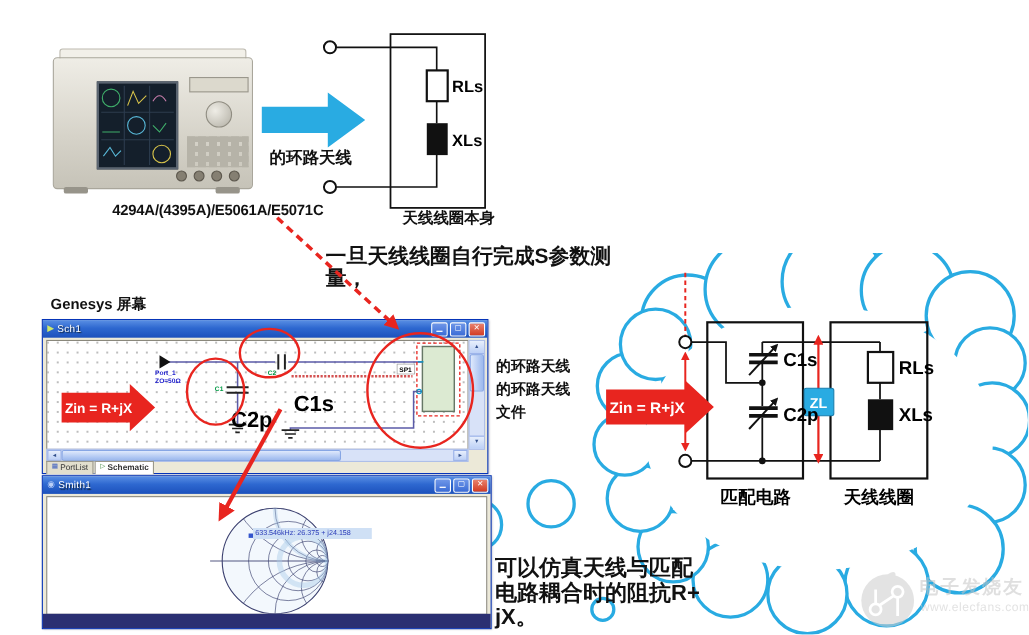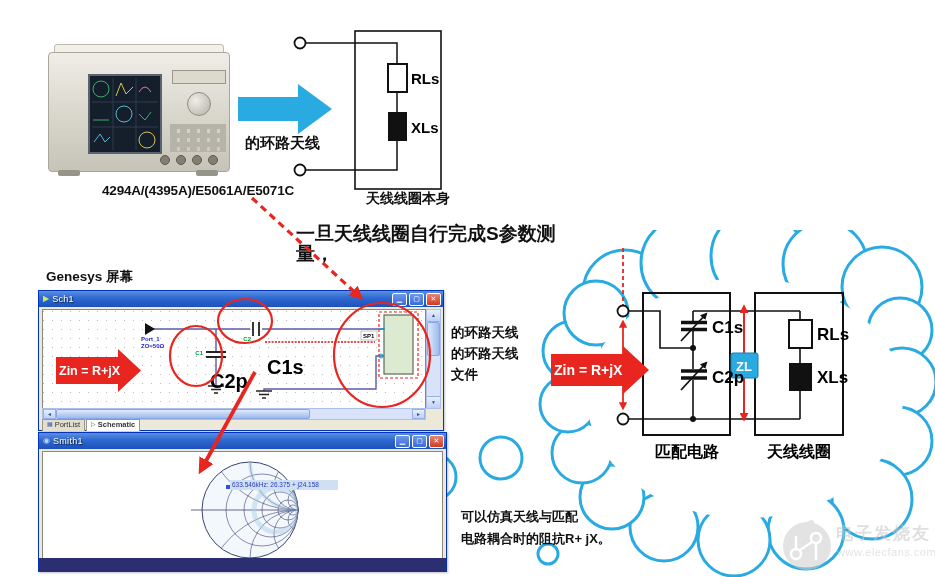--- a/index.html
+++ b/index.html
@@ -21,21 +21,21 @@
   .inst .conn{position:absolute;border-radius:50%;width:8px;height:8px;background:#857f72;border:1px solid #5d584e;top:113px;}
   .inst .foot{position:absolute;top:128px;width:22px;height:6px;background:#97948a;border-radius:2px;}
   .inst-caption{left:44px;top:183px;width:250px;font-size:13.5px;font-weight:700;letter-spacing:-0.2px;text-align:right;}
 
   
   .measure-label{left:245px;top:134px;font-size:15px;font-weight:700;}
   .antenna-caption{left:350px;top:190px;width:100px;text-align:right;font-size:14px;font-weight:700;}
   .import-note{left:296px;top:224px;width:262px;text-align:left;font-size:19px;font-weight:700;line-height:19.5px;}
   .genesys-label{left:46px;top:268px;font-size:13.5px;font-weight:700;}
   .loop-note{left:451px;top:322px;width:110px;font-size:13.5px;font-weight:700;line-height:21px;}
-  .sim-note{left:450px;top:506px;width:210px;font-size:13px;font-weight:700;line-height:22px;margin-left:11px;}
+  .sim-note{left:450px;top:506px;width:210px;font-size:20px;font-weight:700;line-height:22px;}
 
   
   .xp-window{position:absolute;background:#ECE9D8;border:1px solid #0634b8;box-shadow:1px 1px 2px rgba(0,0,50,.25);}
   .titlebar{position:absolute;left:0;top:0;right:0;height:16px;
      background:linear-gradient(180deg,#5a8fe4,#2e68d0 45%,#1c51bc);display:flex;align-items:center;padding:0 2px;}
   .t-icon{font-size:8px;line-height:8px;margin:0 3px 0 2px;}
   .t-text{color:#fff;font-size:9px;font-weight:400;letter-spacing:.3px;text-shadow:1px 1px 1px #123;}
   .t-btns{margin-left:auto;display:flex;gap:2px;}
   .wbtn{width:13px;height:11px;border:1px solid #fff;border-radius:2px;font-size:7px;line-height:9px;color:#fff;text-align:center;
         background:linear-gradient(180deg,#6f97e8,#3b6cd6);}

